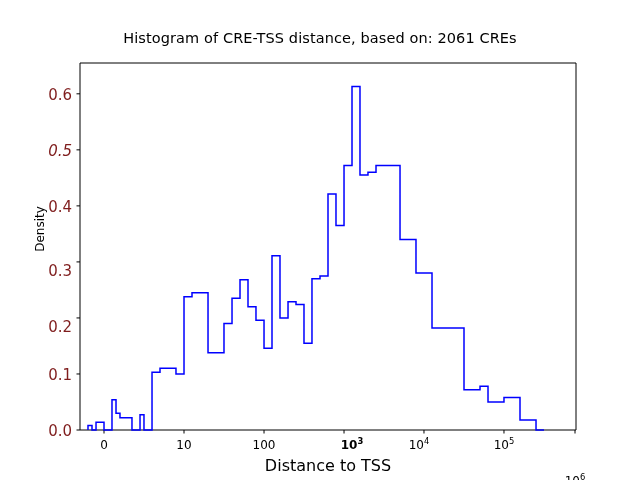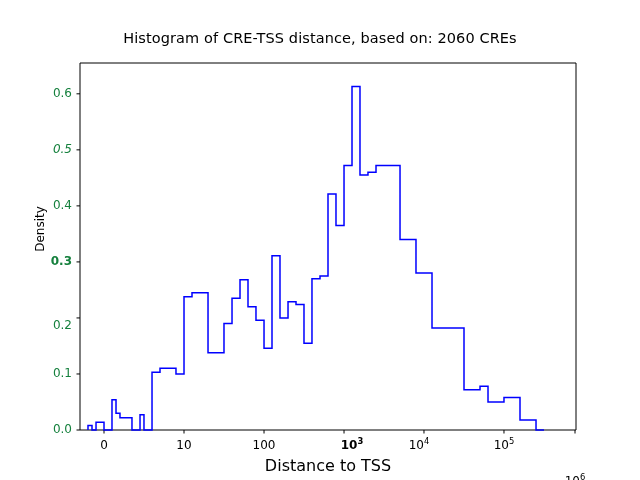--- a/index.html
+++ b/index.html
@@ -50,43 +50,43 @@
     left: 80px;
     top: 456px;
     width: 496px;
     text-align: center;
     font-size: 16px;
     color: #000;
   }
   .tick-label-y {
     position: absolute;
     text-align: right;
-    font-size: 12px;
-    color: #15803d;
+    font-size: 15px;
+    color: #7f1d1d;
     width: 44px;
   }
   .tick-label-x {
     position: absolute;
     text-align: center;
     font-size: 12px;
     color: #000;
     width: 60px;
   }
   .tick-label-x sup {
     font-size: 8.4px;
     vertical-align: super;
     line-height: 0;
   }
 </style>
 </head>
 <body>
 
 <div id="figure">
 
-  <div id="chart-title">Histogram of CRE-TSS distance, based on: 2060 CREs</div>
+  <div id="chart-title">Histogram of CRE-TSS distance, based on: 2061 CREs</div>
 
   <div id="ylabel">Density</div>
 
   <div id="xlabel">Distance to TSS</div>
 
   <svg id="plot-svg" width="640" height="480">
     <g id="axes-spines">
         <line x1="80" y1="63" x2="576" y2="63" stroke="#000000" stroke-width="1"></line>
         <line x1="80" y1="430" x2="576" y2="430" stroke="#000000" stroke-width="1"></line>
         <line x1="80" y1="63" x2="80" y2="430" stroke="#000000" stroke-width="1"></line>
@@ -108,21 +108,21 @@
         <line x1="503.9808" y1="430" x2="503.9808" y2="433.5" stroke="#000" stroke-width="1"></line>
         <line x1="575.008" y1="430" x2="575.008" y2="433.5" stroke="#000" stroke-width="1"></line>
       </g>
     <path id="hist-outline" fill="none" stroke="#0000ff" stroke-width="1.5" stroke-linejoin="miter" stroke-linecap="butt" d="M 87.99 430.00 L 87.99 425.52 L 92.00 425.52 L 92.00 430.00 L 96.02 430.00 L 96.02 422.16 L 99.99 422.16 L 99.99 422.16 L 104.01 422.16 L 104.01 430.00 L 108.02 430.00 L 108.02 430.00 L 111.99 430.00 L 111.99 399.74 L 116.01 399.74 L 116.01 413.19 L 119.98 413.19 L 119.98 417.67 L 124.00 417.67 L 124.00 417.67 L 128.01 417.67 L 128.01 417.67 L 131.98 417.67 L 131.98 430.00 L 136.00 430.00 L 136.00 430.00 L 140.02 430.00 L 140.02 414.87 L 143.98 414.87 L 143.98 430.00 L 152.02 430.00 L 152.02 372.29 L 160.00 372.29 L 160.00 368.37 L 167.99 368.37 L 167.99 368.37 L 175.98 368.37 L 175.98 373.97 L 184.01 373.97 L 184.01 296.65 L 192.00 296.65 L 192.00 292.73 L 199.98 292.73 L 199.98 292.73 L 208.02 292.73 L 208.02 352.68 L 216.00 352.68 L 216.00 352.68 L 223.99 352.68 L 223.99 323.54 L 232.02 323.54 L 232.02 298.33 L 240.01 298.33 L 240.01 279.84 L 248.00 279.84 L 248.00 306.73 L 255.98 306.73 L 255.98 320.18 L 264.02 320.18 L 264.02 348.20 L 272.00 348.20 L 272.00 255.75 L 279.99 255.75 L 279.99 317.94 L 288.02 317.94 L 288.02 301.69 L 296.01 301.69 L 296.01 304.49 L 303.99 304.49 L 303.99 343.15 L 311.98 343.15 L 311.98 278.72 L 320.01 278.72 L 320.01 275.92 L 328.00 275.92 L 328.00 194.11 L 335.99 194.11 L 335.99 225.49 L 344.02 225.49 L 344.02 165.54 L 352.01 165.54 L 352.01 86.53 L 359.99 86.53 L 359.99 175.06 L 367.98 175.06 L 367.98 172.26 L 376.01 172.26 L 376.01 165.54 L 384.00 165.54 L 384.00 165.54 L 391.98 165.54 L 391.98 165.54 L 400.02 165.54 L 400.02 239.50 L 408.00 239.50 L 408.00 239.50 L 415.99 239.50 L 415.99 273.11 L 423.98 273.11 L 423.98 273.11 L 432.01 273.11 L 432.01 328.02 L 440.00 328.02 L 440.00 328.02 L 447.98 328.02 L 447.98 328.02 L 456.02 328.02 L 456.02 328.02 L 464.00 328.02 L 464.00 389.66 L 471.99 389.66 L 471.99 389.66 L 480.02 389.66 L 480.02 386.30 L 488.01 386.30 L 488.01 401.98 L 496.00 401.98 L 496.00 401.98 L 503.98 401.98 L 503.98 397.50 L 512.02 397.50 L 512.02 397.50 L 520.00 397.50 L 520.00 419.91 L 527.99 419.91 L 527.99 419.91 L 536.02 419.91 L 536.02 430.00 L 544.01 430.00 L 544.01 430.00"></path>
   </svg>
 
   <div id="y-tick-labels">
       <div class="tick-label-y" style="left: 28px; top: 422px;">0.0</div>
       <div class="tick-label-y" style="left: 28px; top: 365.969px;">0.1</div>
       <div class="tick-label-y" style="left: 28px; top: 318px;">0.2</div>
-      <div class="tick-label-y" style="left: 28px; top: 254px; font-weight: bold;">0.3</div>
+      <div class="tick-label-y" style="left: 28px; top: 262px;">0.3</div>
       <div class="tick-label-y" style="left: 28px; top: 197.878px;">0.4</div>
       <div class="tick-label-y" style="left: 28px; top: 141.847px; font-style: italic;">0.5</div>
       <div class="tick-label-y" style="left: 28px; top: 85.8168px;">0.6</div>
     </div>
   <div id="x-tick-labels">
       <div class="tick-label-x" style="left: 74.0064px; top: 438px;"><span>0</span></div>
       <div class="tick-label-x" style="left: 154.011px; top: 438px;"><span>10</span></div>
       <div class="tick-label-x" style="left: 234.016px; top: 438px;"><span>100</span></div>
       <div class="tick-label-x" style="left: 322px; top: 438px; font-weight: bold;"><span>10</span><sup>3</sup></div>
       <div class="tick-label-x" style="left: 389px; top: 438px;"><span>10</span><sup>4</sup></div>

